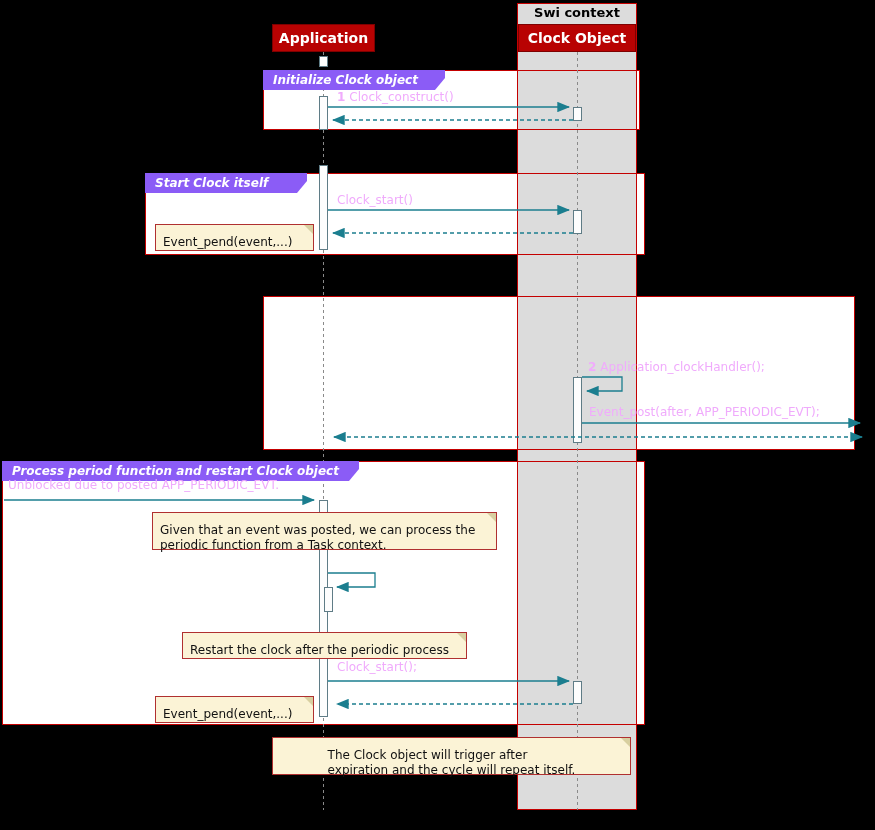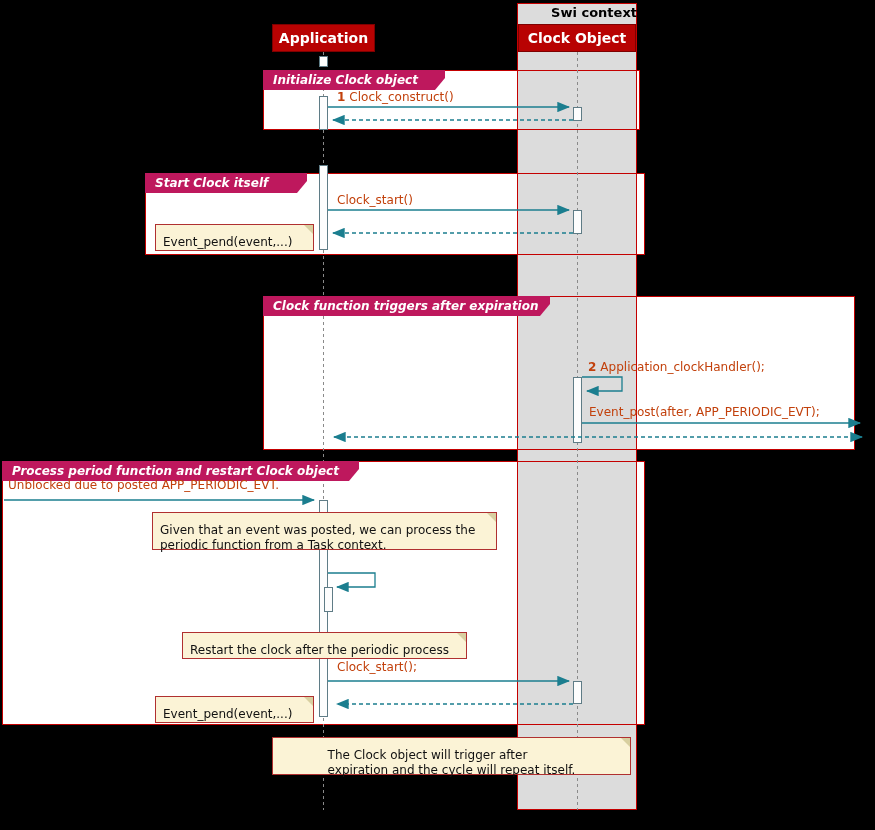--- a/index.html
+++ b/index.html
@@ -4,38 +4,38 @@
 <style>
   html,body{margin:0;padding:0;background:#000;}
   .canvas{position:relative;width:875px;height:830px;background:#000;overflow:hidden;
           font-family:"DejaVu Sans","Liberation Sans",sans-serif;}
   .frame-fill{position:absolute;background:#ffffff;z-index:1;}
   .swi-fill{position:absolute;background:#DCDCDC;z-index:2;}
   .frame-border{position:absolute;border:1.5px solid #C40000;z-index:3;box-sizing:border-box;}
   .swi-border{position:absolute;border:1.5px solid #C40000;z-index:3;box-sizing:border-box;}
   .layer{position:absolute;left:0;top:0;z-index:4;pointer-events:none;}
   .layer.arrows{z-index:7;}
-  .pentagon{position:absolute;background:#be185d;color:#fff;z-index:5;height:20px;box-sizing:border-box;
+  .pentagon{position:absolute;background:#8b5cf6;color:#fff;z-index:5;height:20px;box-sizing:border-box;
             font:bold italic 12px/16px "DejaVu Sans","Liberation Sans",sans-serif;
             padding:2px 16px 2px 10px;white-space:nowrap;
             clip-path:polygon(0 0,100% 0,100% 40%,calc(100% - 10px) 100%,0 100%);}
   .participant{position:absolute;background:#B80202;border:1.5px solid #7E0000;color:#fff;z-index:6;
                display:flex;align-items:center;justify-content:center;box-sizing:border-box;
                font:bold 14px "DejaVu Sans","Liberation Sans",sans-serif;}
   .activation{position:absolute;width:9px;background:#FDFDFD;border:1px solid #5F7C86;z-index:6;box-sizing:border-box;}
-  .msg{position:absolute;color:#c2410c;z-index:8;white-space:nowrap;
+  .msg{position:absolute;color:#f0abfc;z-index:8;white-space:nowrap;
        font:12px/15px "DejaVu Sans","Liberation Sans",sans-serif;}
   .msg b{margin-right:4px;}
   .note{position:absolute;background:#FBF3D6;border:1px solid #B03030;color:#111;z-index:8;
         box-sizing:border-box;padding:10px 7px;white-space:pre-line;
         font:12px/15px "DejaVu Sans","Liberation Sans",sans-serif;}
   .note::after{content:"";position:absolute;top:0;right:0;width:0;height:0;border-style:solid;
                border-width:0 9px 9px 0;border-color:transparent #D8CFA0 transparent transparent;}
   .note.center{display:flex;justify-content:center;}
-  .swi-label{position:absolute;color:#000;z-index:8;text-align:right;
+  .swi-label{position:absolute;color:#000;z-index:8;text-align:center;
              font:bold 13px "DejaVu Sans","Liberation Sans",sans-serif;}
 </style>
 </head>
 <body>
 
 <div class="canvas">
 
   <div class="frame-fill" style="left:263px;top:70px;width:377px;height:60px"></div>
   <div class="frame-fill" style="left:145px;top:173px;width:500px;height:82px"></div>
   <div class="frame-fill" style="left:263px;top:296px;width:592px;height:154px"></div>
@@ -49,21 +49,20 @@
   <div class="frame-border" style="left:2px;top:461px;width:643px;height:264px"></div>
   <div class="swi-border" style="left:517px;top:3px;width:120px;height:807px"></div>
 
   <svg class="layer" width="875" height="830">
     <line x1="323.5" y1="52" x2="323.5" y2="810" stroke="#8A8A8A" stroke-width="1" stroke-dasharray="3,3"></line>
     <line x1="577.5" y1="52" x2="577.5" y2="810" stroke="#8A8A8A" stroke-width="1" stroke-dasharray="3,3"></line>
   </svg>
 
   <div class="pentagon" style="left:263px;top:70px;width:182px">Initialize Clock object</div>
   <div class="pentagon" style="left:145px;top:173px;width:162px">Start Clock itself</div>
-  <div class="pentagon" style="left:263px;top:296px;width:287px">Clock function triggers after expiration</div>
   <div class="pentagon" style="left:2px;top:461px;width:357px">Process period function and restart Clock object</div>
 
   <div class="participant" style="left:272px;top:24px;width:103px;height:28px">Application</div>
   <div class="participant" style="left:518px;top:24px;width:118px;height:28px">Clock Object</div>
 
   <div class="swi-label" style="left:517px;top:5px;width:120px">Swi context</div>
 
   <div class="activation" style="left:319px;top:56px;height:11px"></div>
   <div class="activation" style="left:319px;top:96px;height:34px"></div>
   <div class="activation" style="left:319px;top:165px;height:85px"></div>

